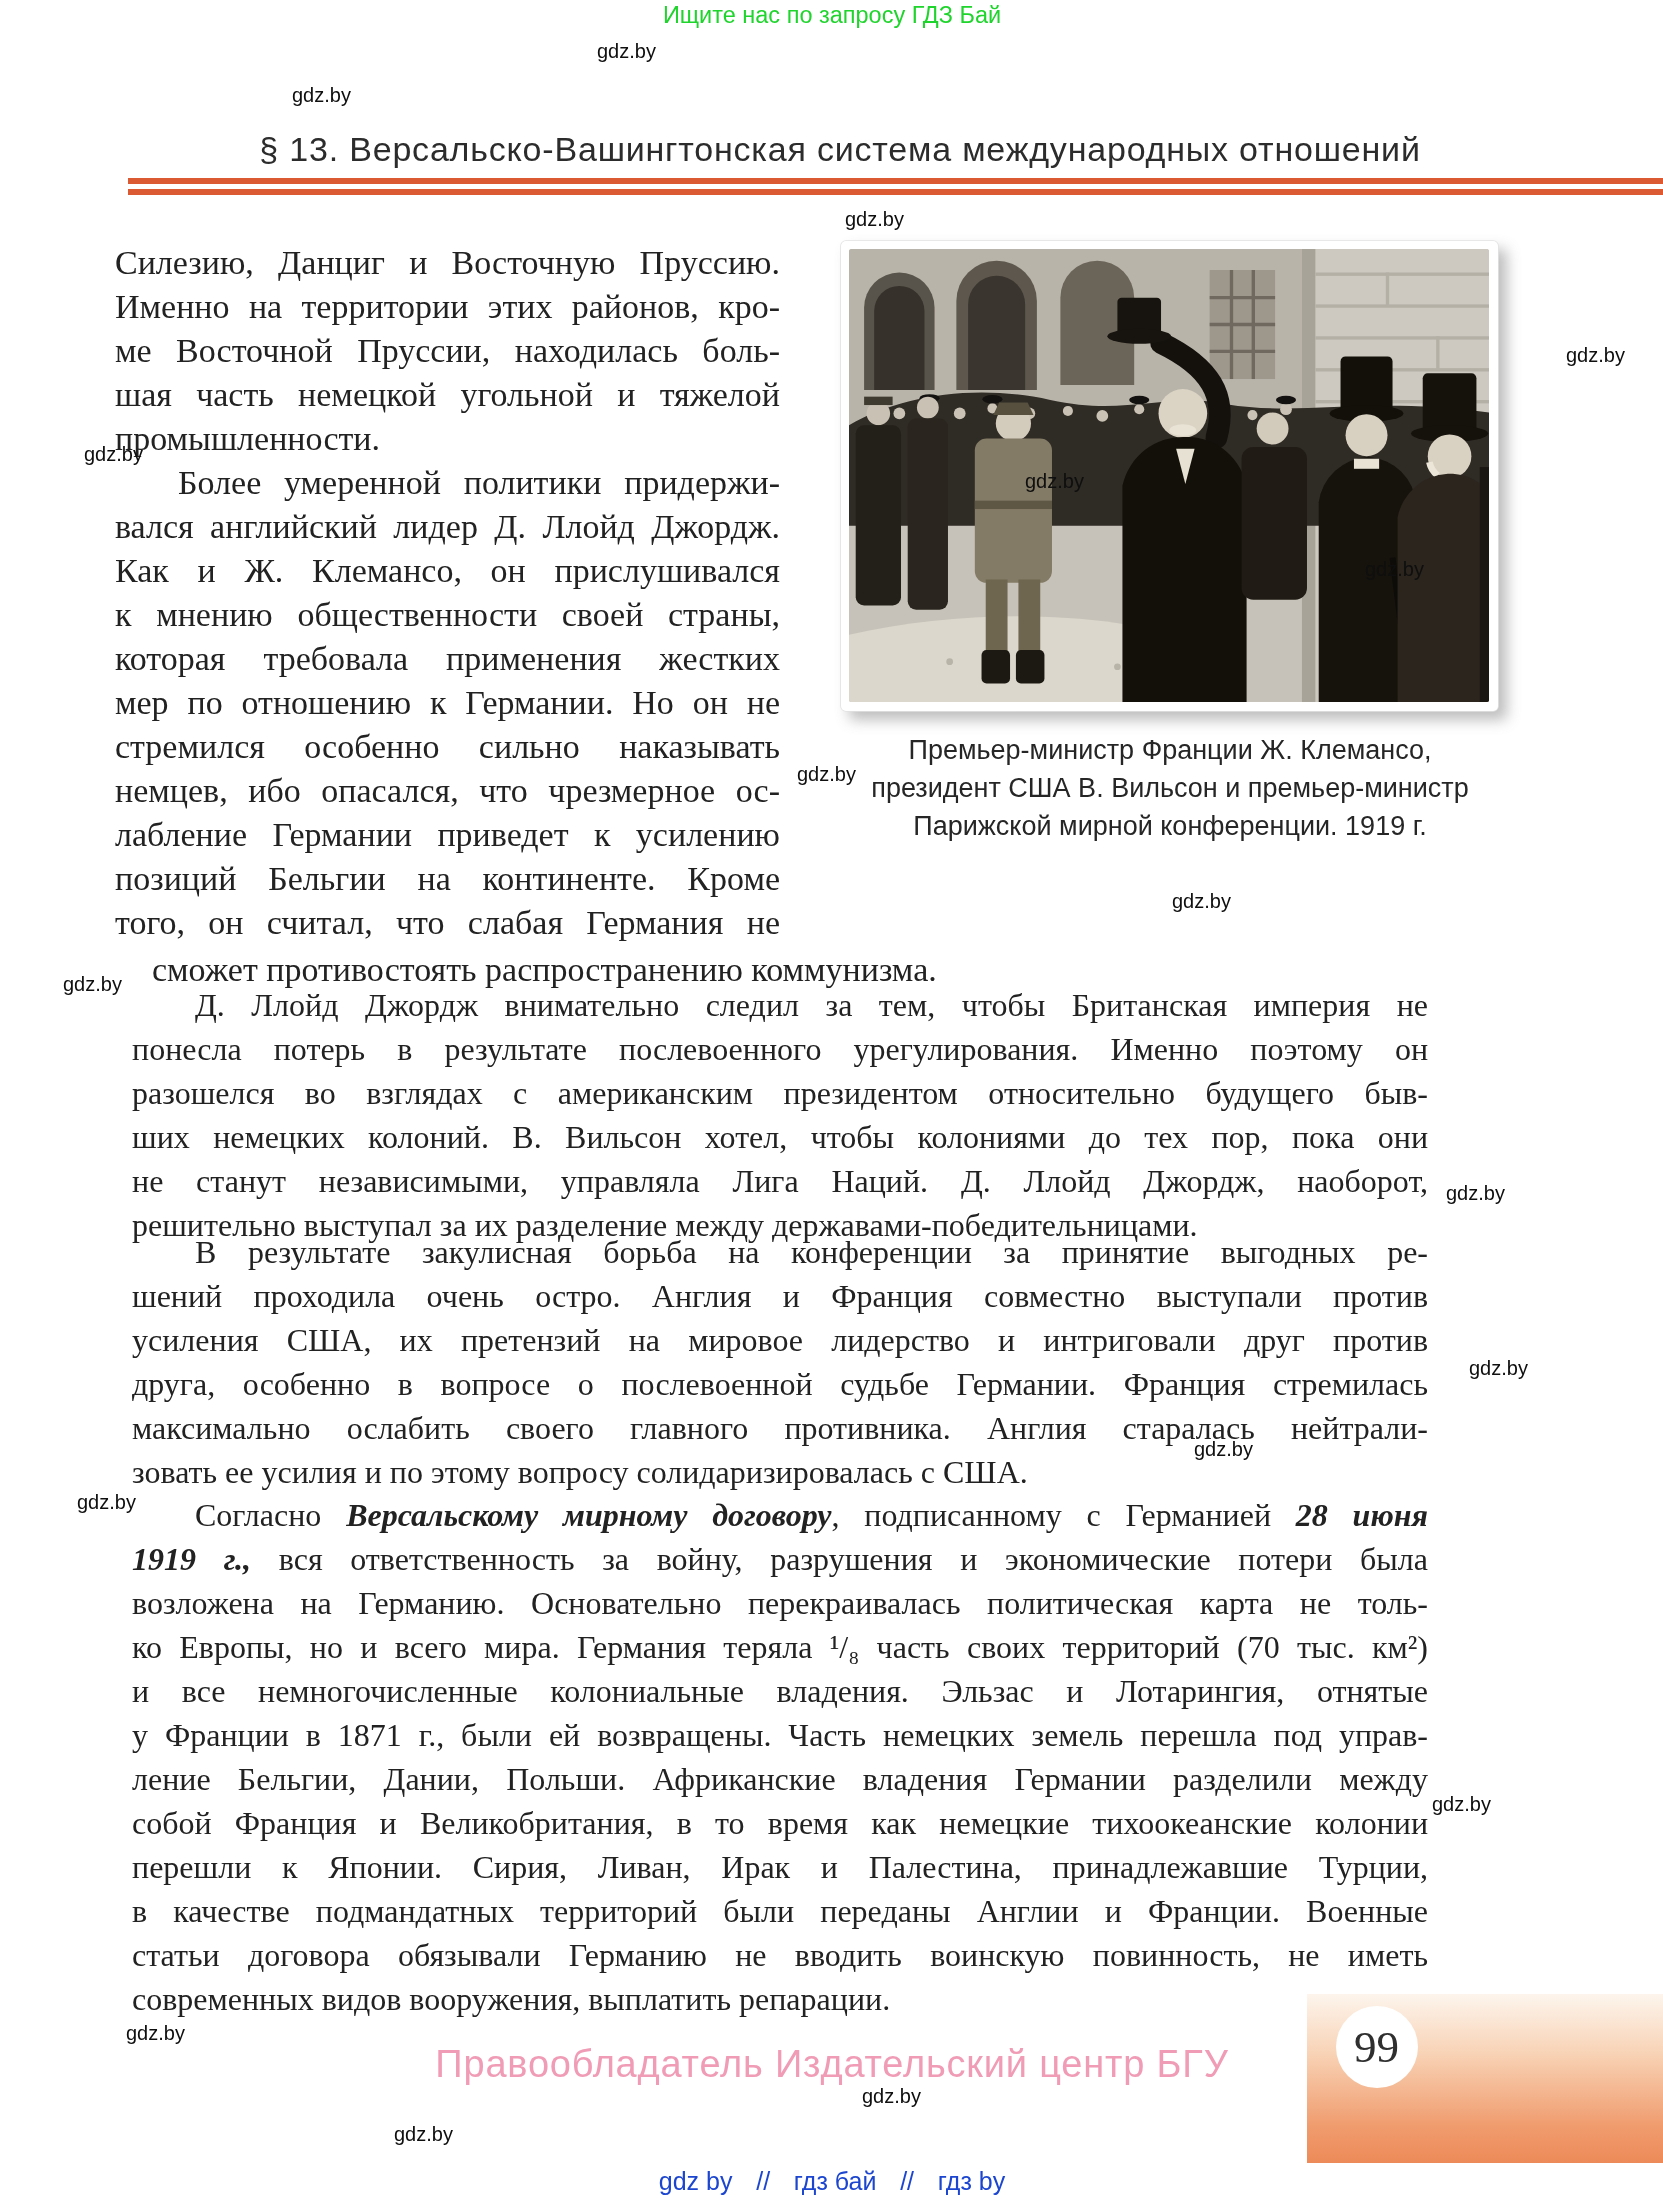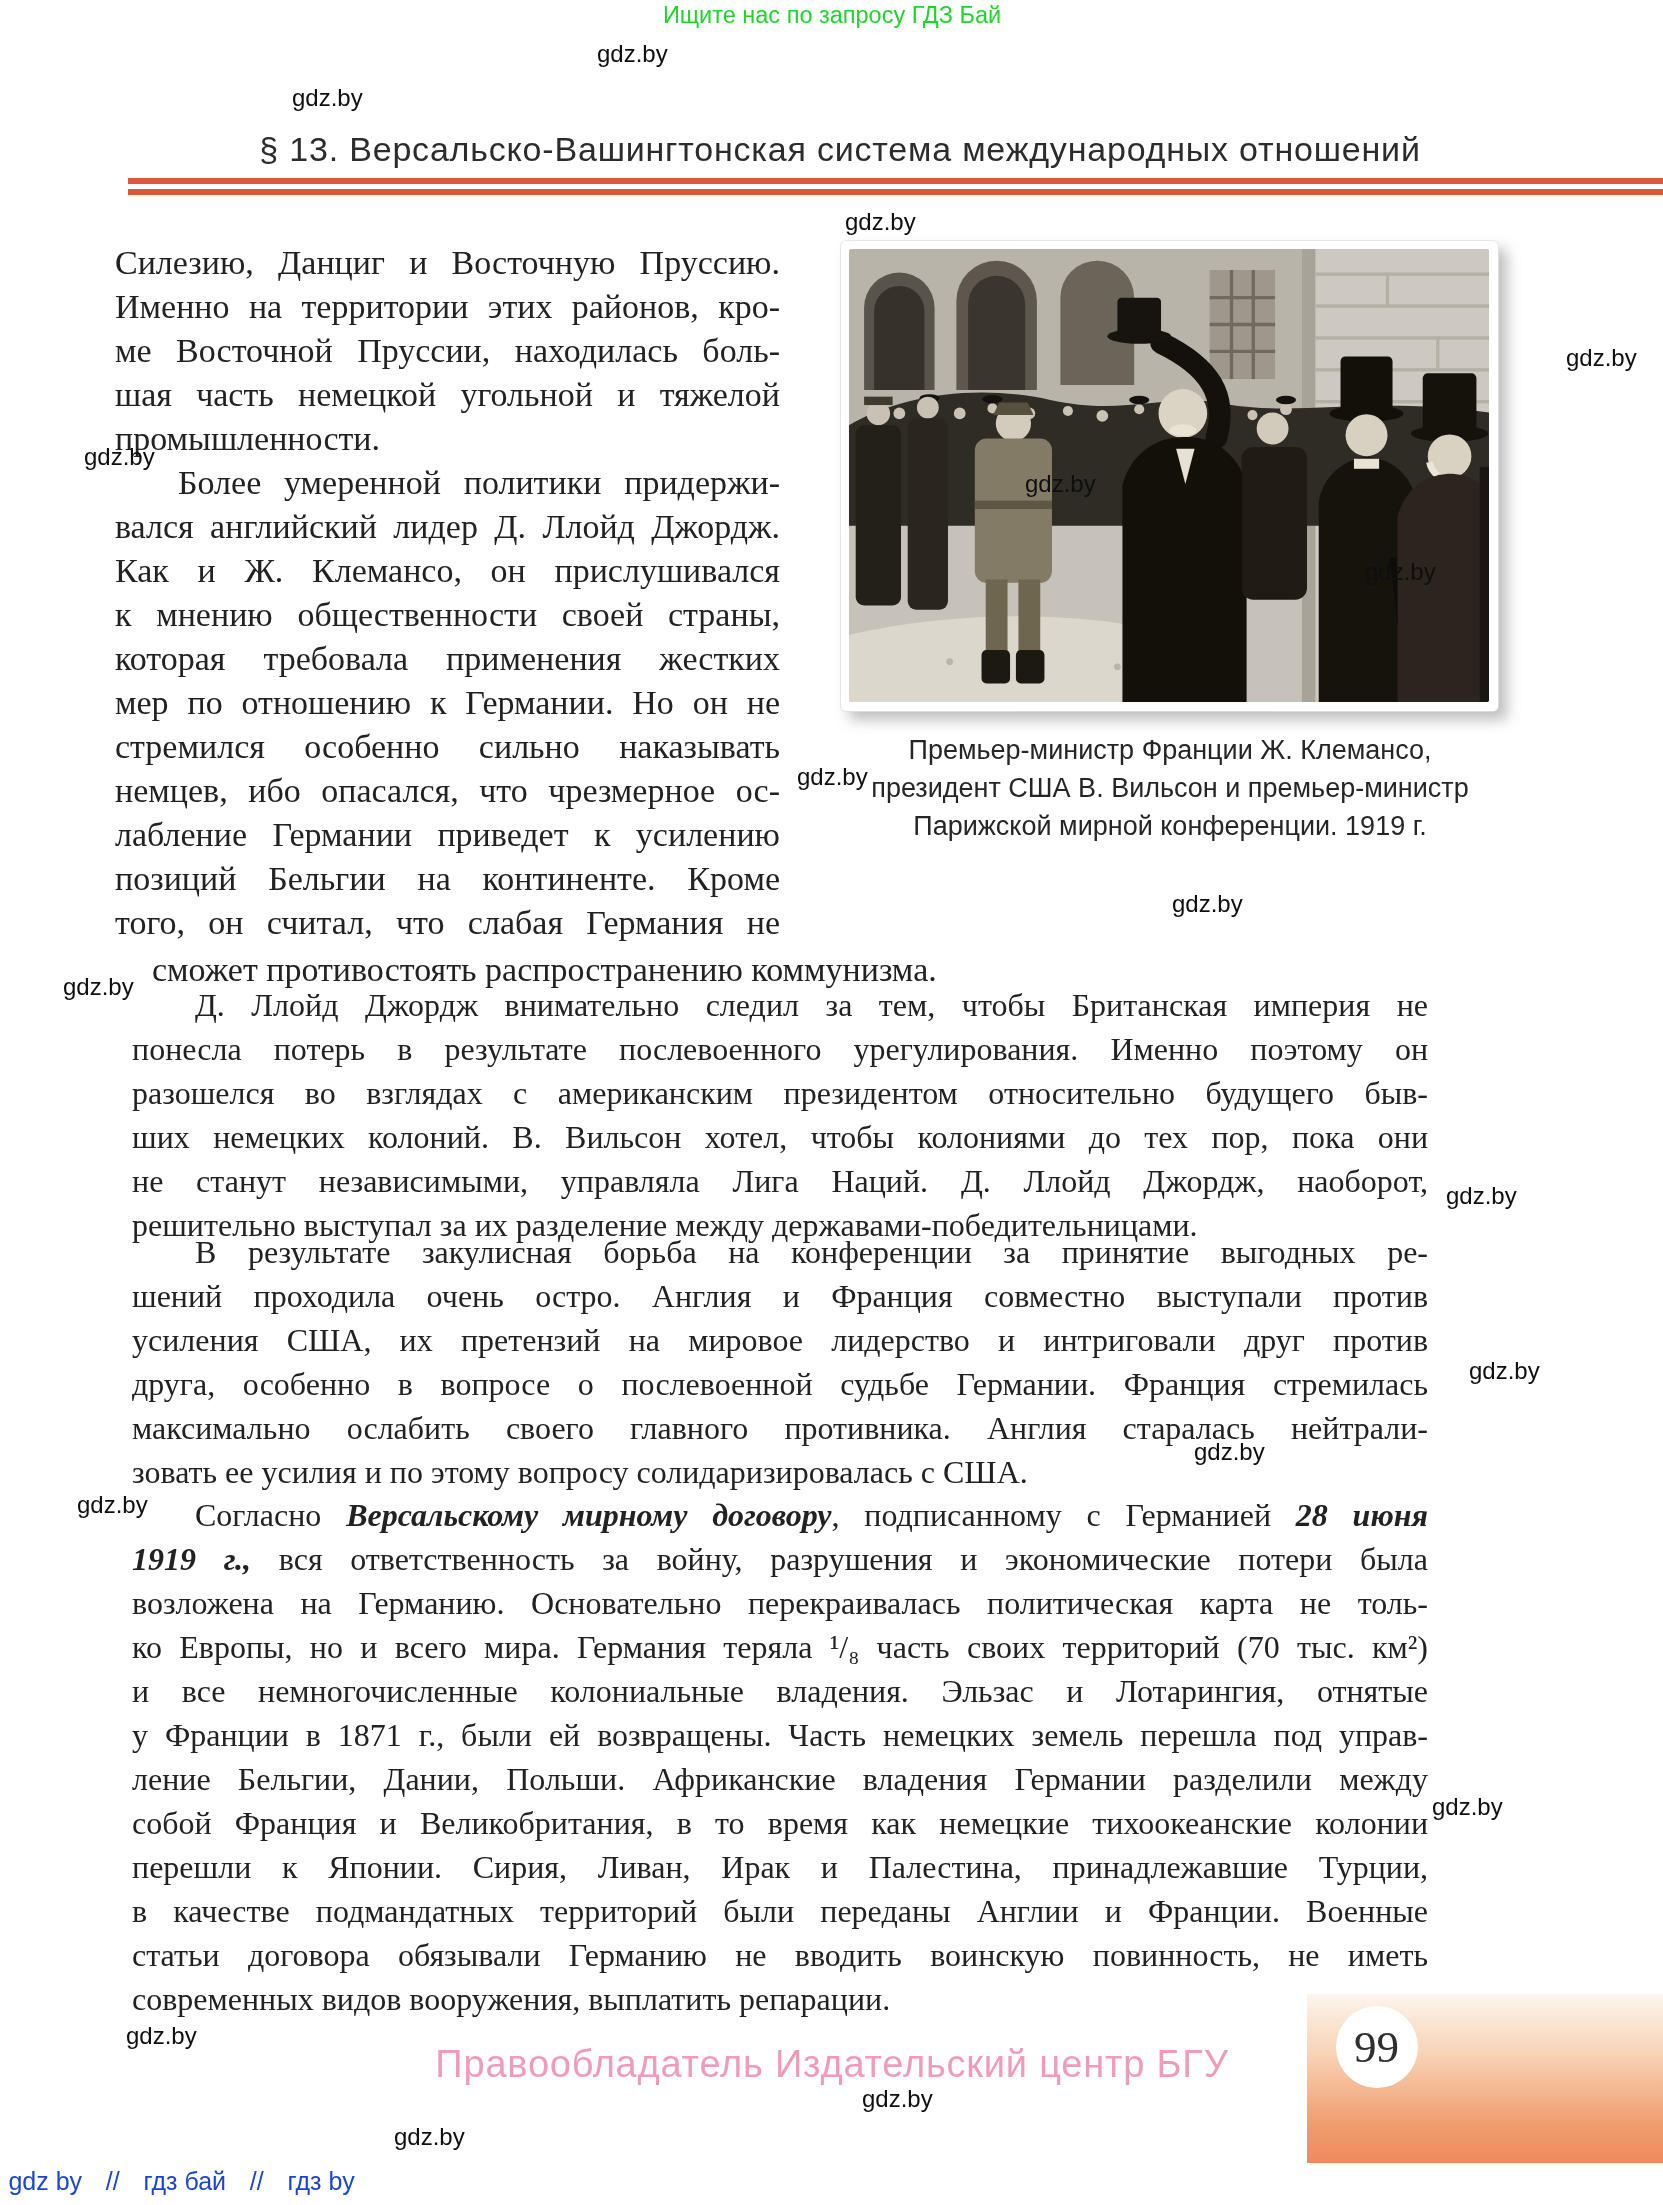--- a/index.html
+++ b/index.html
@@ -5,21 +5,21 @@
   html,body{margin:0;padding:0;}
   body{
     width:1664px;height:2205px;position:relative;overflow:hidden;
     background:#ffffff;color:#1e1e1e;
     font-family:"Liberation Serif", serif;
   }
   
   .wm{
     position:absolute;white-space:nowrap;
     font-family:"Liberation Sans", sans-serif;
-    font-size:24px;color:#0f0f0f;
+    font-size:20px;color:#0f0f0f;
   }
   
   .promo{
     position:absolute;top:1.7px;left:0;width:100%;text-align:center;
     font-family:"Liberation Sans", sans-serif;
     font-size:23.5px;color:#1fd42c;
   }
   .title{
     position:absolute;top:122px;left:0;width:100%;margin:8px;text-align:center;
     font-family:"Liberation Sans", sans-serif;
@@ -64,21 +64,21 @@
     font-family:"Liberation Sans", sans-serif;
     font-size:27px;line-height:38px;color:#262626;
   }
   
   .copyright{
     position:absolute;top:2043px;left:0;width:100%;text-align:center;
     font-family:"Liberation Sans", sans-serif;
     font-size:38px;letter-spacing:0.8px;color:#f09cb6;
   }
   .footer-links{
-    position:absolute;top:2167px;left:0;width:100%;text-align:left;
+    position:absolute;top:2167px;left:0;width:100%;text-align:center;
     font-family:"Liberation Sans", sans-serif;
     font-size:25px;color:#1c46cf;
   }
   .footer-links span{margin:0 8.4px;}
   .pagebox{
     position:absolute;left:1307px;top:1994px;width:356px;height:169px;
     background:linear-gradient(180deg,#fdf5ed 0%,#f8d3b6 35%,#f09c6e 78%,#ed8a59 100%);
   }
   .pagecircle{
     position:absolute;left:28.5px;top:11.7px;width:82px;height:82px;border-radius:50%;

